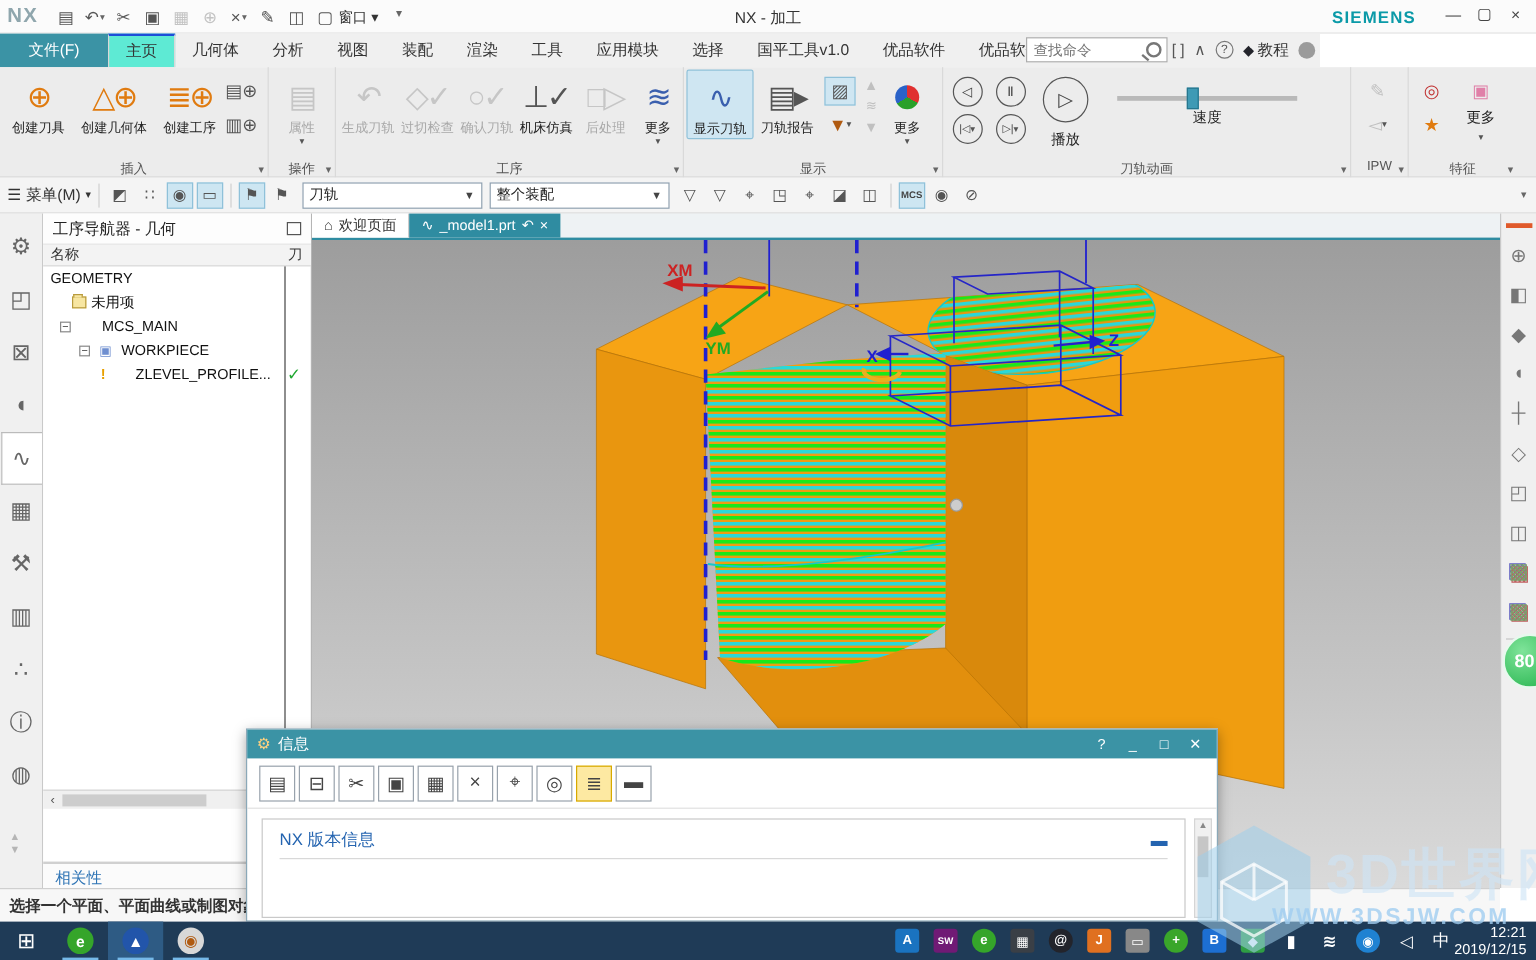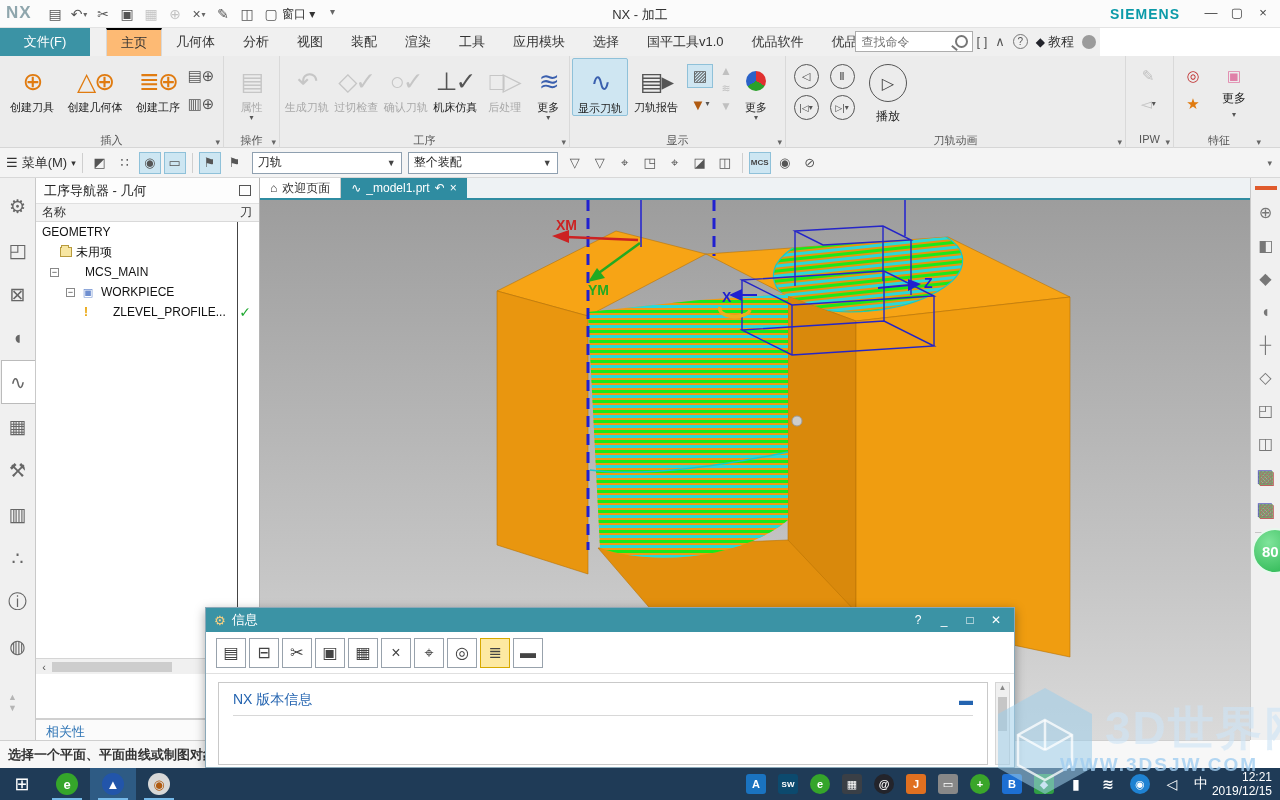--- a/index.html
+++ b/index.html
@@ -17,21 +17,21 @@
   #win-title { position:absolute; left:0; right:0; top:6px; text-align:center; font-size:13px; color:#333; }
   #brand { position:absolute; right:100px; top:6px; color:#0b9aa8; font-weight:bold; font-size:14px; letter-spacing:1px; }
   .winbtn { width:26px; height:24px; font-size:13px; color:#444; display:inline-flex; align-items:center; justify-content:center; }
   #winbtns { position:absolute; right:4px; top:0; display:flex; }
 
   
   #tabrow { position:absolute; left:0; top:28px; width:1100px; height:28px; background:#f0f0f0; }
   #file-btn { position:absolute; left:0; top:0; width:90px; height:28px; background:#3b93a5; color:#fff; font-size:13px; display:flex; align-items:center; justify-content:center; }
   #rtabs { position:absolute; left:90px; top:0; height:28px; display:flex; }
   .rtab { padding:0 14px; height:28px; display:inline-flex; align-items:center; font-size:13px; color:#333; }
-  .rtab.active { background:#fdba74; border-top:2px solid #000000; border-left:1px solid #d8d8d8; border-right:1px solid #d8d8d8;margin-left:16px; }
+  .rtab.active { background:#5eead4; border-top:2px solid #1d4ed8; border-left:1px solid #d8d8d8; border-right:1px solid #d8d8d8; }
   #tab-right { position:absolute; right:4px; top:3px; display:flex; align-items:center; gap:8px; }
   #cmd-search { width:118px; height:21px; border:1px solid #adadad; background:#fff; font-size:12px; padding:0 20px 0 5px; color:#555; }
   .mag { width:13px; height:13px; border:2px solid #777; border-radius:50%; position:relative; margin-left:-26px; }
   .mag::after { content:""; position:absolute; left:-6px; top:10px; width:7px; height:2px; background:#777; transform:rotate(40deg); }
   .thin-ic { color:#555; font-size:13px; }
   #tutorial { display:flex; align-items:center; gap:3px; font-size:13px; color:#333; }
   #cap-icon { color:#23242b; font-size:12px; }
   #avatar { width:14px; height:14px; border-radius:50%; background:#9b9b9b; }
 
   
@@ -134,21 +134,21 @@
 
   
   #taskbar { position:absolute; left:0; top:768px; width:1280px; height:32px; background:#1f3b57; z-index:50; display:flex; align-items:center; }
   #start-btn { width:44px; height:32px; display:flex; align-items:center; justify-content:center; color:#fff; font-size:18px; }
   .appslot { width:46px; height:32px; display:flex; align-items:center; justify-content:center; position:relative; }
   .appslot .ul { position:absolute; bottom:0; left:8px; right:8px; height:2px; background:#76b9e8; }
   .appslot.active { background:#2e5b84; }
   .appico { width:22px; height:22px; border-radius:50%; display:flex; align-items:center; justify-content:center; font-weight:bold; font-size:13px; color:#fff; }
   #tray { position:absolute; right:95px; top:0; height:32px; display:flex; align-items:center; gap:9px; }
   .tico { width:20px; height:20px; display:inline-flex; align-items:center; justify-content:center; font-size:11px; font-weight:bold; color:#fff; border-radius:3px; }
-  .tA { background:#1a73c0; } .tSW { background:#0c4a6e; font-size:8px; } .tE { background:#35a52a; border-radius:50%; }
+  .tA { background:#1a73c0; } .tSW { background:#701a75; font-size:8px; } .tE { background:#35a52a; border-radius:50%; }
   .tDark { background:#3a3f46; } .tAt { background:#23242b; border-radius:50%; } .tJava { background:#e07020; }
   .tGray { background:#888; } .tPlus { background:#3aa62a; border-radius:50%; } .tBt { background:#1d6fd2; }
   .tShield { background:#2f9e44; } .tPlain { background:transparent; font-size:14px; } .tEye { background:#1f82d2; border-radius:50%; }
   #lang-ind { color:#fff; font-size:14px; margin-left:2px; }
   #clock { position:absolute; right:8px; top:2px; text-align:right; color:#fff; font-size:12px; line-height:14px; }
 
   
   #watermark { position:absolute; left:980px; top:680px; width:300px; height:120px; z-index:60; pointer-events:none; }
   #wm-name { position:absolute; left:125px; top:18px; font-size:46px; font-weight:bold; color:rgba(205,228,246,.62); letter-spacing:2px; white-space:nowrap; }
   #wm-url { position:absolute; left:80px; top:74px; font-size:19px; font-weight:bold; color:rgba(160,205,240,.8); letter-spacing:2px; white-space:nowrap; }
@@ -305,20 +305,26 @@
       <span class="cir">◁</span>
       <span class="cir" style="font-size:9px;">|◁<span class="caret-s">▾</span></span>
     </div>
     <div class="anim-col" style="width:36px;">
       <span class="cir">Ⅱ</span>
       <span class="cir" style="font-size:9px;">▷|<span class="caret-s">▾</span></span>
     </div>
     <div class="anim-col" style="width:56px;">
       <span class="cir cirL">▷</span>
       <span class="bl">播放</span>
+    </div>
+    <div class="anim-col" style="width:180px;">
+      <div id="speed-slider">
+          <div id="speed-handle"></div>
+        </div>
+      <span class="bl">速度</span>
     </div>
     <div class="gfoot"><span>刀轨动画</span><span class="gcaret">▾</span></div>
   </div>
 
   <div class="rgroup" style="width:48px;">
     <div class="smallcol" style="width:40px;align-items:center;">
       <span class="sic" style="color:#c0c0c0;">✎</span>
       <span class="sic" style="color:#c0c0c0;">◅<span class="caret-s">▾</span></span>
     </div>
     <div class="gfoot"><span>IPW</span><span class="gcaret">▾</span></div>

